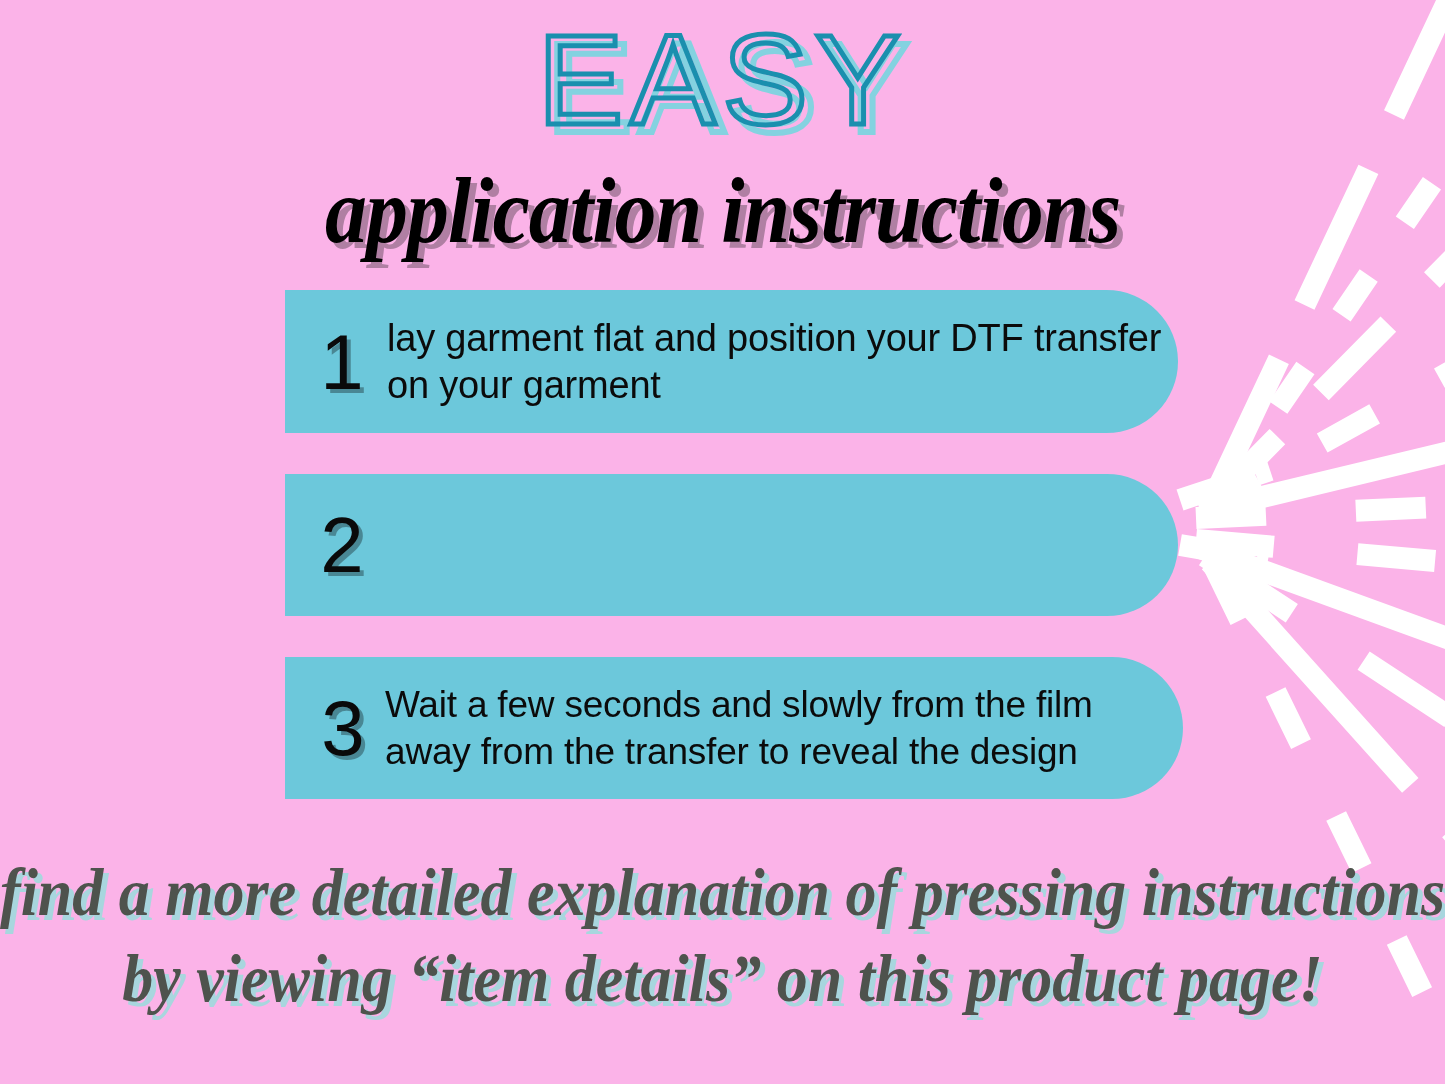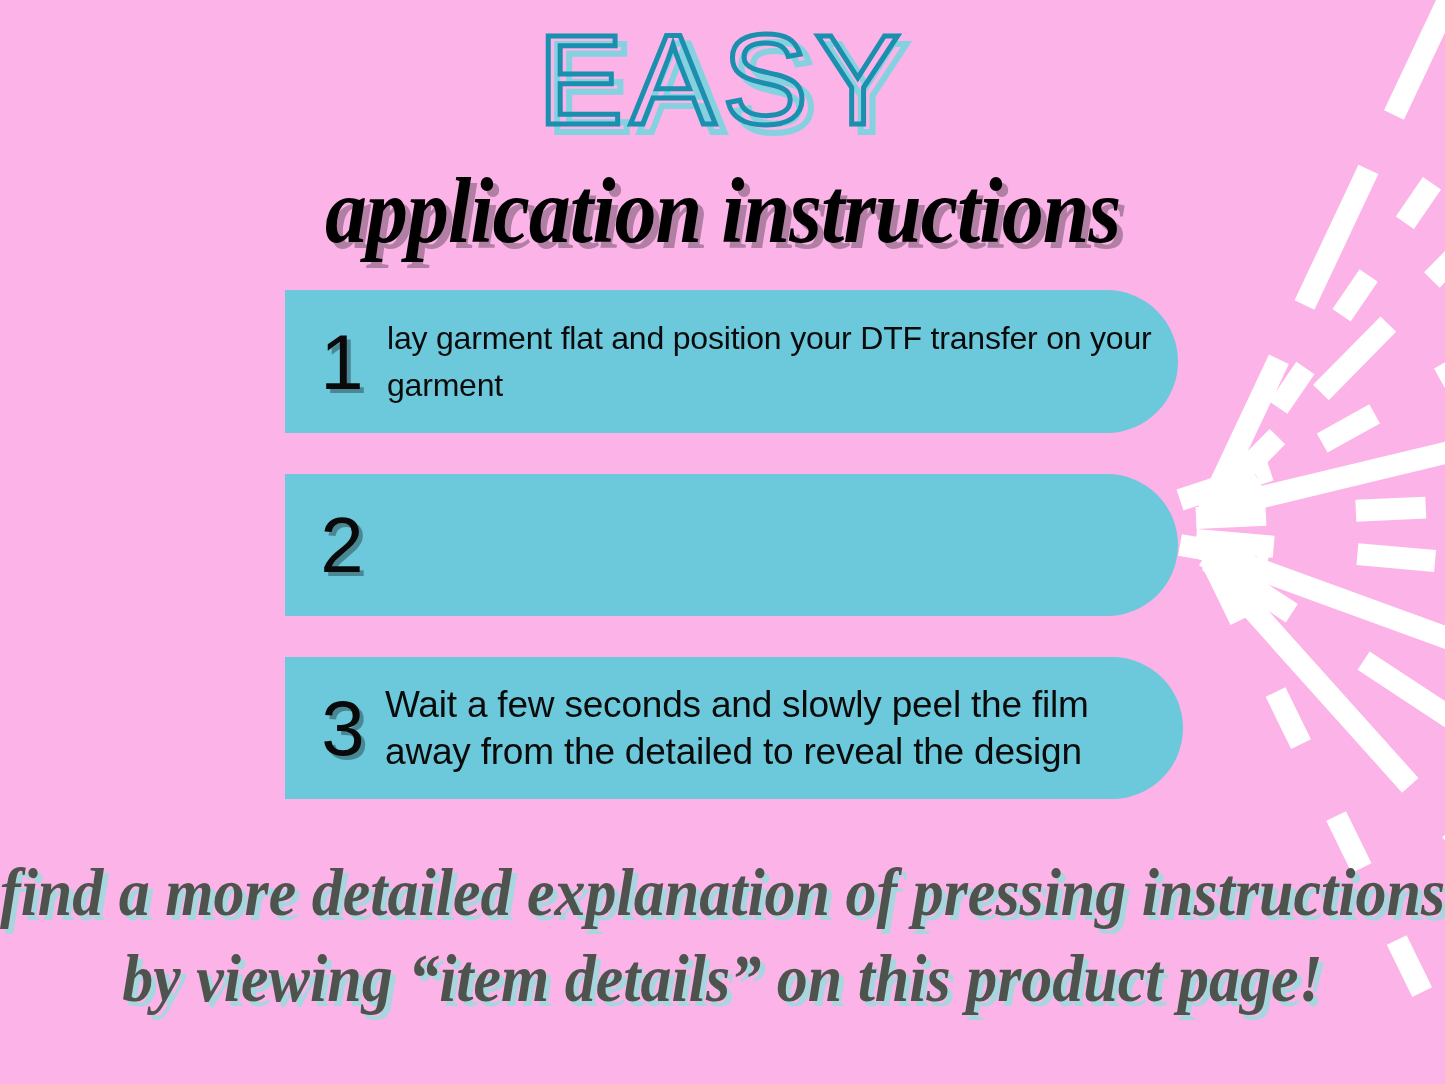--- a/index.html
+++ b/index.html
@@ -123,21 +123,21 @@
     flex: 0 0 auto;
     text-align: center;
   }
   #pill-1 .pill-number { width: 70px; margin-left: 22px; }
   #pill-2 .pill-number { width: 70px; margin-left: 22px; }
   #pill-3 .pill-number { width: 64px; margin-left: 26px; }
 
   .pill-text {
     font-family: "Liberation Sans", sans-serif;
     font-weight: 400;
-    font-size: 32px;
+    font-size: 38px;
     line-height: 47px;
     color: #0b0b0b;
     letter-spacing: -0.2px;
     margin-left: 10px;
     flex: 1 1 auto;
   }
   #pill-3 .pill-text { font-size: 37px; }
 
   
   #bottom-wrap {
@@ -210,21 +210,21 @@
     <div class="pill-number">1</div>
     <div class="pill-text">lay garment flat and position your DTF transfer on your garment</div>
   </div>
 
   <div class="pill" id="pill-2">
     <div class="pill-number">2</div>
   </div>
 
   <div class="pill" id="pill-3">
     <div class="pill-number">3</div>
-    <div class="pill-text">Wait a few seconds and slowly peel the film away from the detailed to reveal the design</div>
+    <div class="pill-text">Wait a few seconds and slowly from the film away from the transfer to reveal the design</div>
   </div>
 
   <div id="bottom-wrap">
     <div class="bot-line">
       <div class="bot-layer bot-shadow" aria-hidden="true">find a more detailed explanation of pressing instructions</div>
       <div class="bot-layer bot-main">find a more detailed explanation of pressing instructions</div>
     </div>
     <div class="bot-line">
       <div class="bot-layer bot-shadow" aria-hidden="true">by viewing “item details” on this product page!</div>
       <div class="bot-layer bot-main">by viewing “item details” on this product page!</div>

